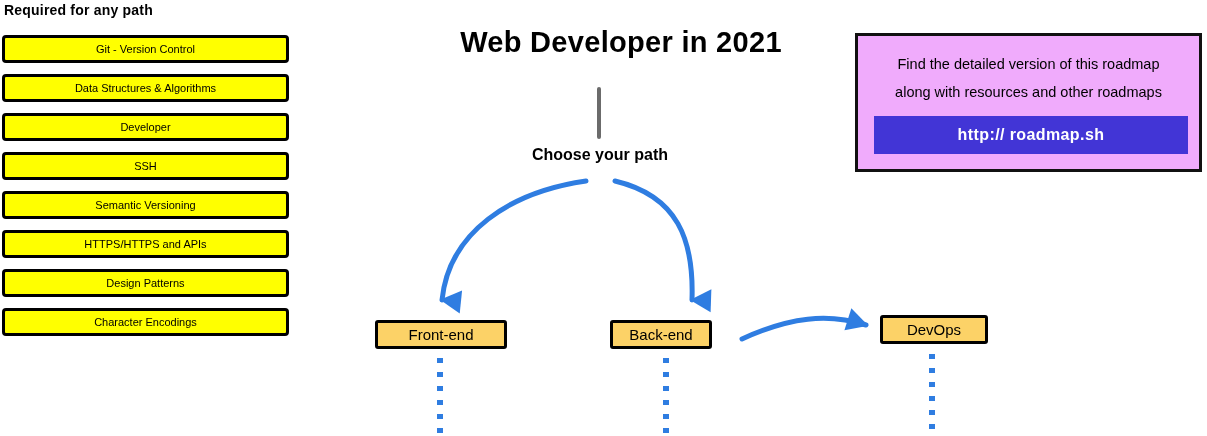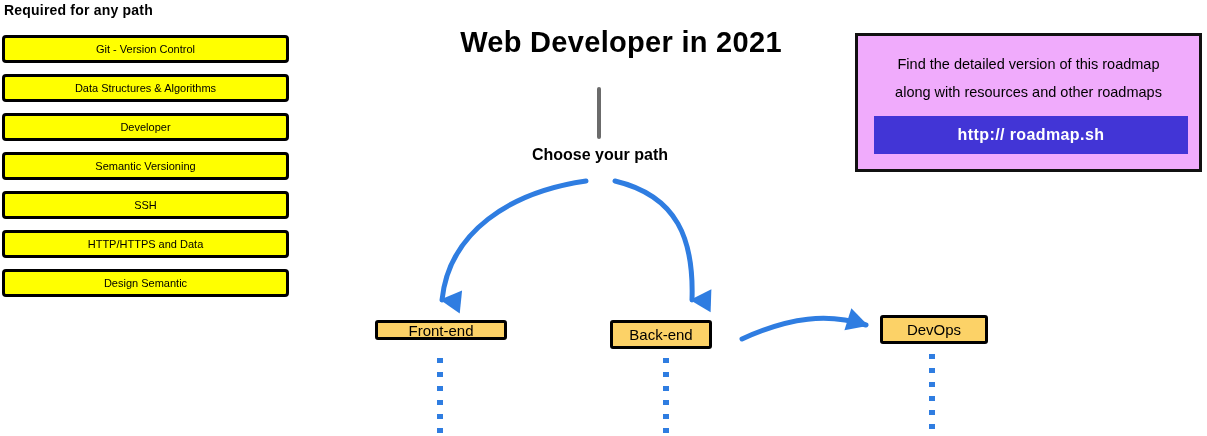--- a/index.html
+++ b/index.html
@@ -100,21 +100,21 @@
     background: #fcd267;
     border: 3px solid #000000;
     border-radius: 3px;
     display: flex;
     align-items: center;
     justify-content: center;
     font-size: 15px;
     color: #000000;
     white-space: nowrap;
   }
-  #node-frontend { left: 375px; top: 320px; width: 132px; height: 20px; }
+  #node-frontend { left: 375px; top: 320px; width: 132px; height: 29px; }
   #node-backend  { left: 610px; top: 320px; width: 102px; height: 29px; }
   #node-devops   { left: 880px; top: 315px; width: 108px; height: 29px; }
 
   
   #info-card {
     position: absolute;
     left: 855px;
     top: 33px;
     width: 347px;
     height: 139px;
@@ -160,30 +160,33 @@
     <div class="req-box">
       <span>Git - Version Control</span>
     </div>
     <div class="req-box">
       <span>Data Structures &amp; Algorithms</span>
     </div>
     <div class="req-box">
       <span>Developer</span>
     </div>
     <div class="req-box">
+      <span>SSH</span>
+    </div>
+    <div class="req-box">
       <span>Semantic Versioning</span>
     </div>
     <div class="req-box">
-      <span>SSH</span>
-    </div>
-    <div class="req-box">
-      <span>HTTP/HTTPS and Data</span>
-    </div>
-    <div class="req-box">
-      <span>Design Semantic</span>
+      <span>HTTPS/HTTPS and APIs</span>
+    </div>
+    <div class="req-box">
+      <span>Design Patterns</span>
+    </div>
+    <div class="req-box">
+      <span>Character Encodings</span>
     </div>
   </div>
 
   <div id="main-title">Web Developer in 2021</div>
 
   <div id="trunk-line"></div>
 
   <div id="choose-label">Choose your path</div>
 
   <svg id="edges" viewBox="0 0 1207 436">

